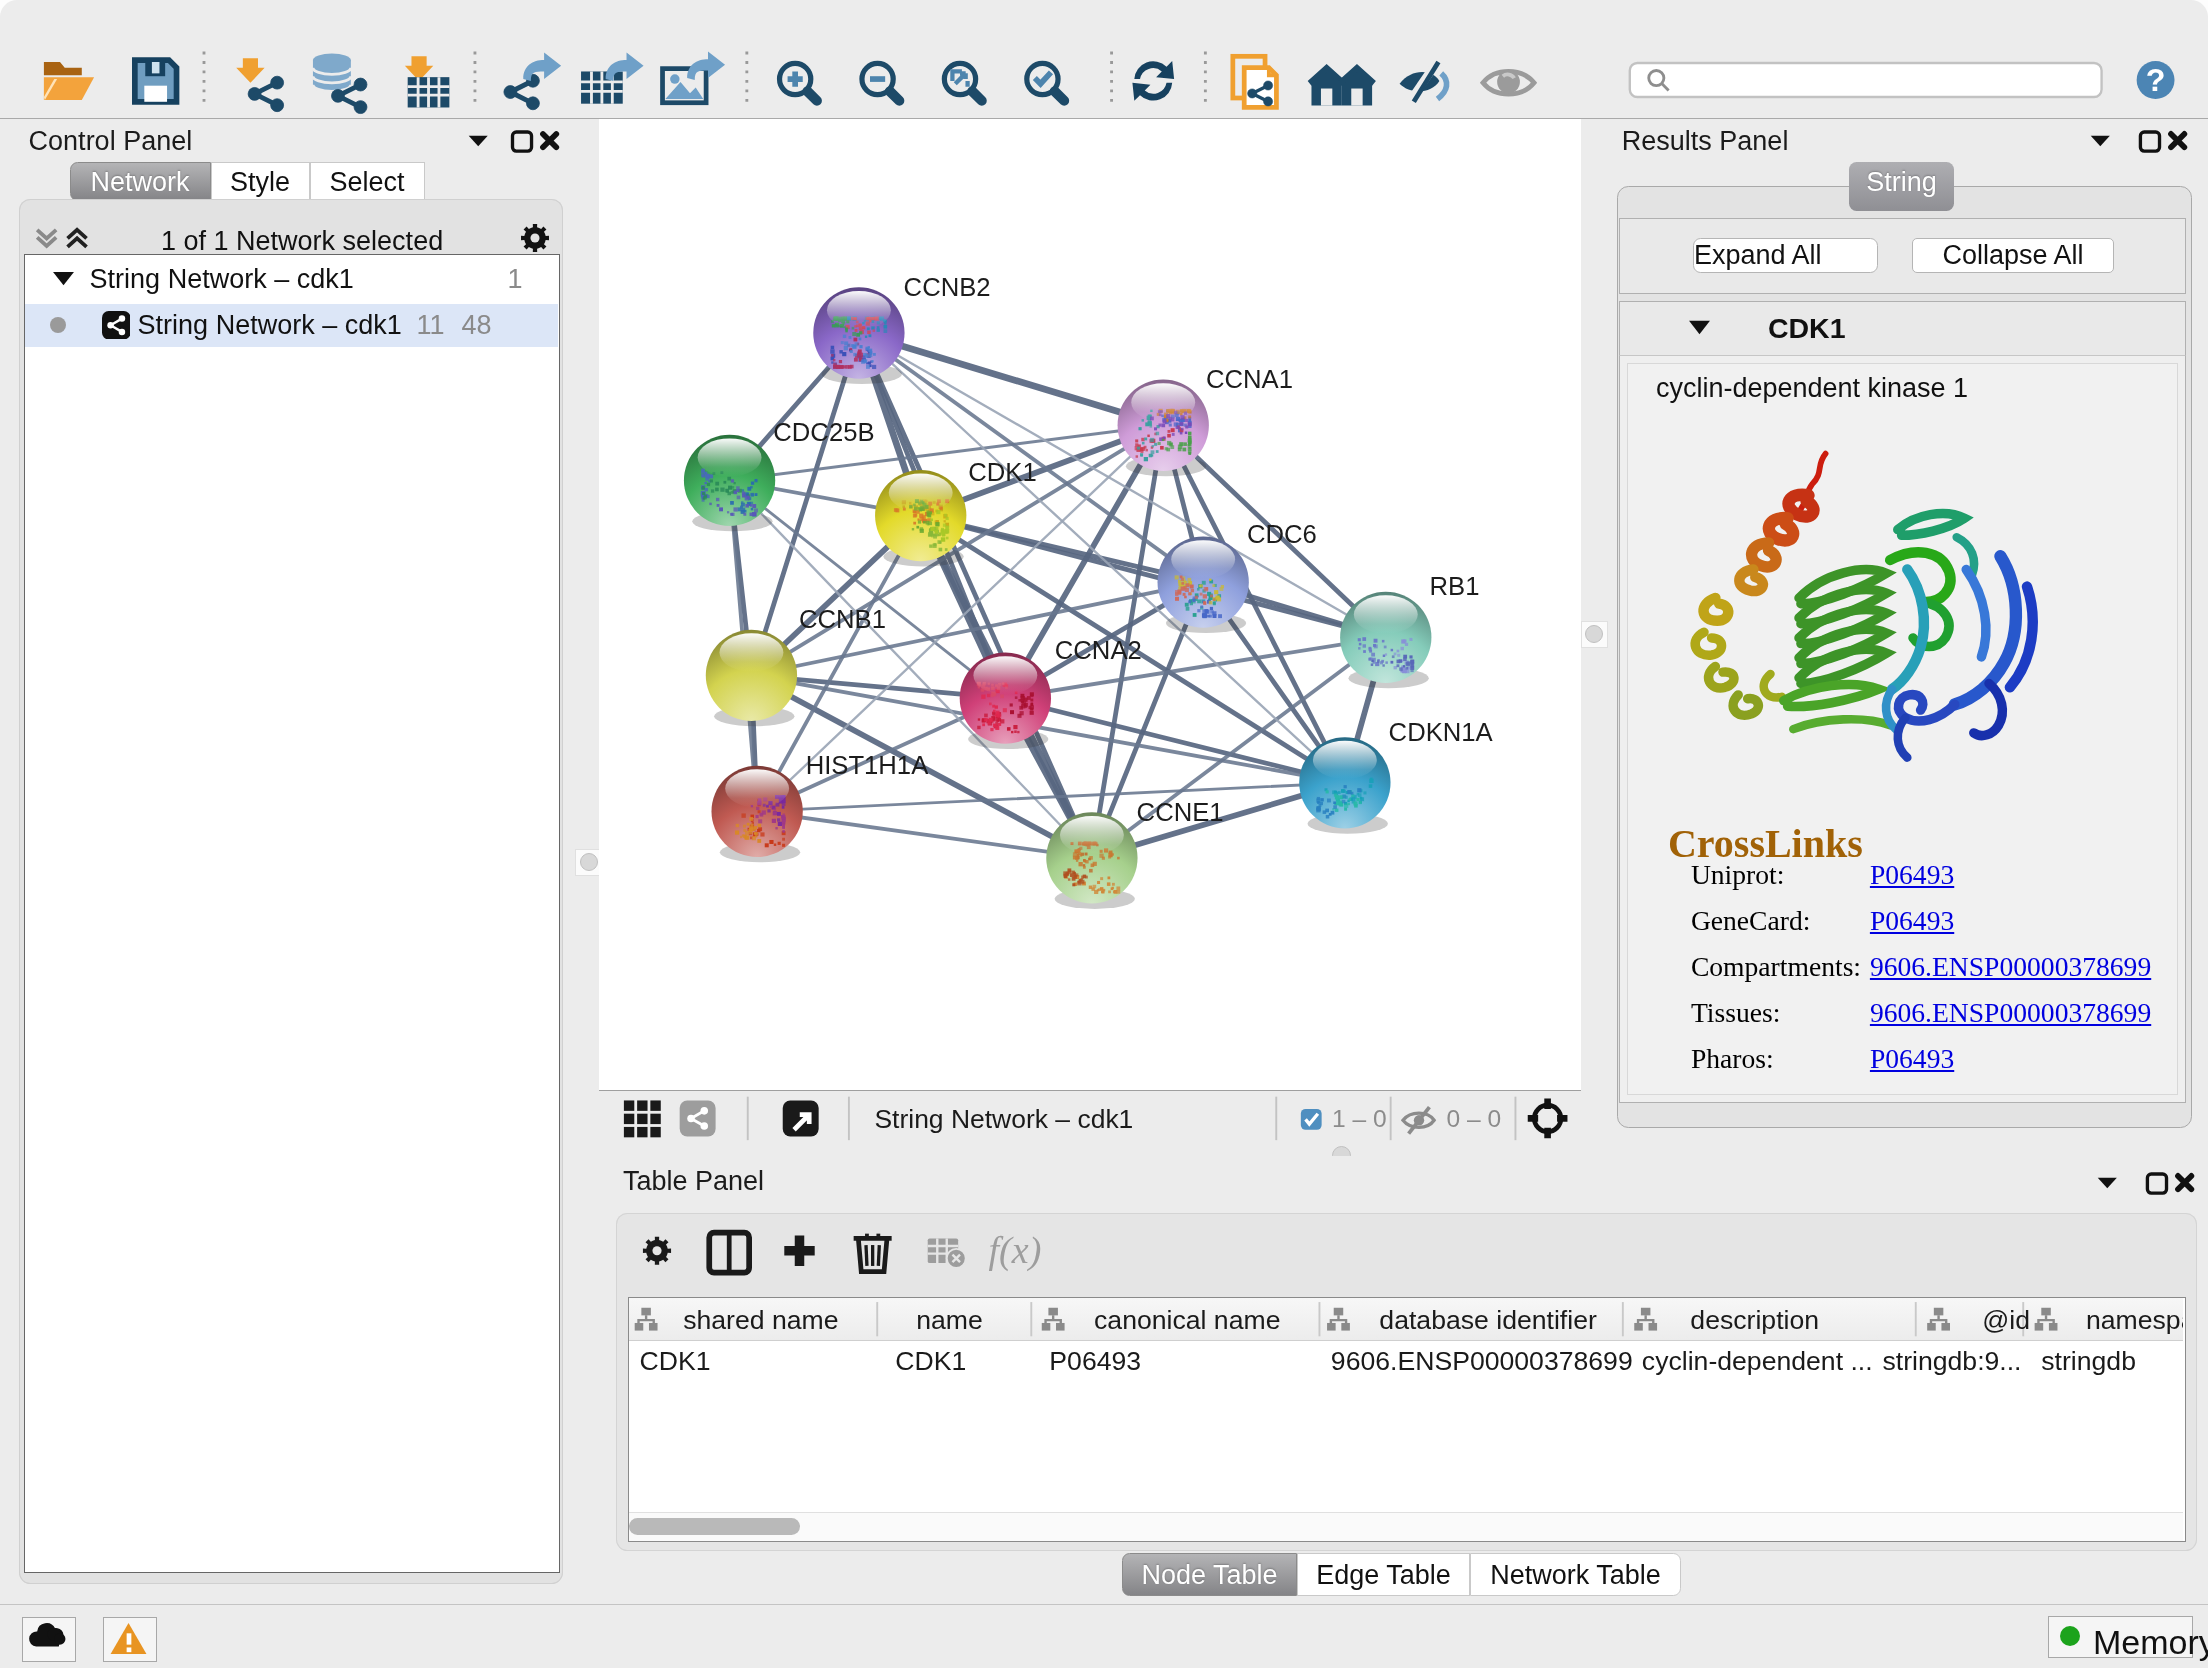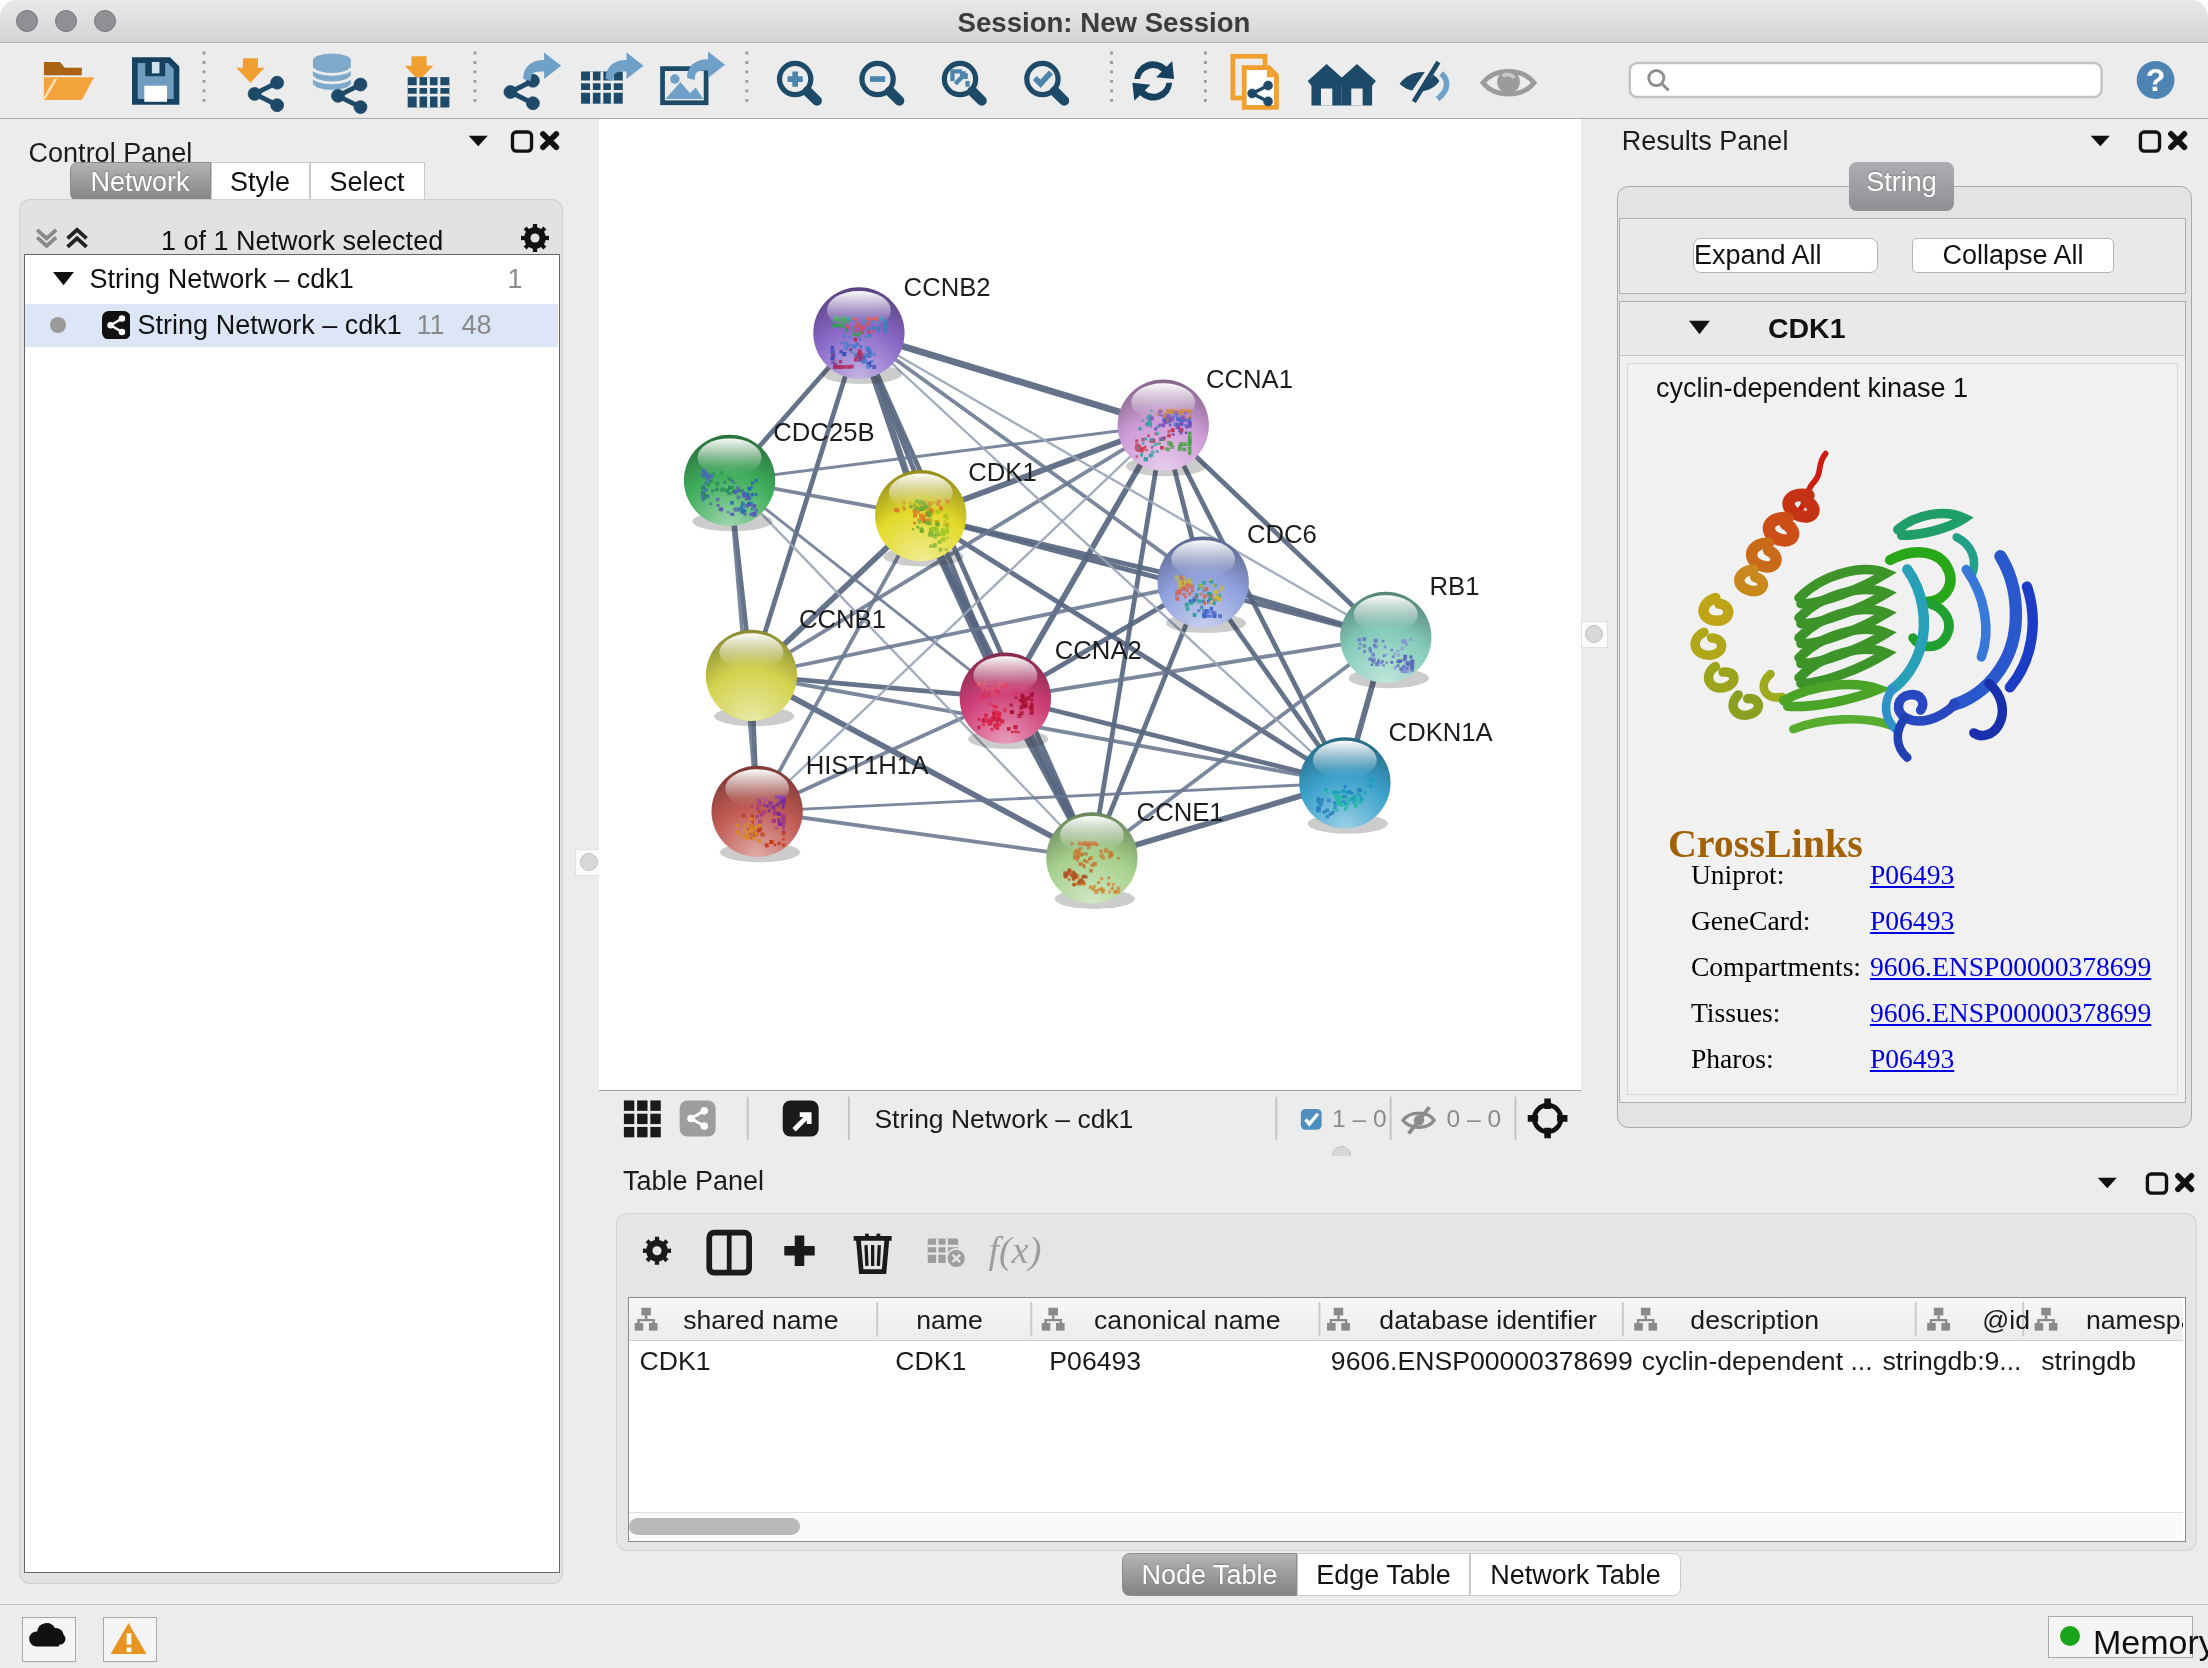--- a/index.html
+++ b/index.html
@@ -20,26 +20,20 @@
   #tablepanel{position:absolute;left:599px;top:1156px;width:1609px;height:448px;background:#ececec;}
   #statusbar{position:absolute;left:0;top:1604px;width:2208px;height:65px;background:#ececec;border-top:1.9px solid #c4c4c4;}
   .paneltitle{font-size:27px;color:#1b1b1b;}
   svg{display:block;}
   .seg{display:inline-block;box-sizing:border-box;height:39px;line-height:39px;text-align:center;font-size:27px;background:#fff;border:1px solid #c9c9c9;color:#111;}
   .segsel{background:linear-gradient(#b4b4b6,#848487);color:#fff;border:1px solid #8b8b8b;text-shadow:0 -1px 1.9px rgba(0,0,0,0.25);}
 </style>
 </head>
 <body>
 <div id="win">
-  <div id="titlebar">
-    <div class="tl" style="left:16px;"></div>
-    <div class="tl" style="left:55px;"></div>
-    <div class="tl" style="left:94px;"></div>
-    <div id="wtitle">Session: New Session</div>
-  </div>
   <div id="toolbar">
   <svg width="2208" height="72" viewBox="0 0 2322 76">
     <defs>
       <g id="shareg">
         <circle cx="-16" cy="2" r="8"></circle>
             <circle cx="12" cy="-12" r="8"></circle>
             <circle cx="12" cy="16" r="8"></circle>
         <path d="M-16 2 L12 -12 M-16 2 L12 16" stroke-width="6" fill="none"></path>
       </g>
       <g id="magni">
@@ -178,21 +172,21 @@
 
     <rect x="1716" y="20" width="498" height="36" rx="8" fill="#fff" stroke="#c2c2c2" stroke-width="2.5"></rect>
     <circle cx="1744" cy="36" r="8" fill="none" stroke="#8e8e8e" stroke-width="3"></circle>
     <line x1="1750" y1="42" x2="1757" y2="49" stroke="#8e8e8e" stroke-width="3"></line>
 
     <circle cx="2271" cy="38" r="20" fill="#4c85b4"></circle>
     <text x="2271" y="50" font-size="34" font-weight="bold" fill="#fff" text-anchor="middle" font-family="Liberation Sans,sans-serif">?</text>
   </svg>
   </div>
   <div id="controlpanel">
-    <div class="abs paneltitle" style="left:21px;top:6.7px;margin-top:12px;">Control Panel</div>
+    <div class="abs paneltitle" style="left:21px;top:6.7px;">Control Panel</div>
     <svg class="abs" style="left:455px;top:11.4px;" width="99" height="25" viewBox="0 0 104 26">
       <path d="M6 6 L26 6 L16 17 Z" fill="#111"></path>
       <rect x="52" y="2" width="20" height="20" rx="4" fill="none" stroke="#111" stroke-width="3.5"></rect>
       <path d="M84 4 L98 18 M98 4 L84 18" stroke="#111" stroke-width="6" stroke-linecap="round"></path>
     </svg>
     <div class="abs seg segsel" style="left:62px;top:43px;width:141px;border-radius:7.6px 0 0 7.6px;">Network</div>
     <div class="abs seg" style="left:203px;top:43px;width:99px;">Style</div>
     <div class="abs seg" style="left:302px;top:43px;width:115px;">Select</div>
     <div class="abs seg" style="left:442px;top:43px;width:87px;border-radius:0 7.6px 7.6px 0;margin-top:44px;">Sets</div>
     <div class="abs" style="left:11.4px;top:80px;width:544px;height:1385px;background:#e2e2e2;border-radius:11.4px;box-shadow:inset 0 0 0 1px #d0d0d0;"></div>

